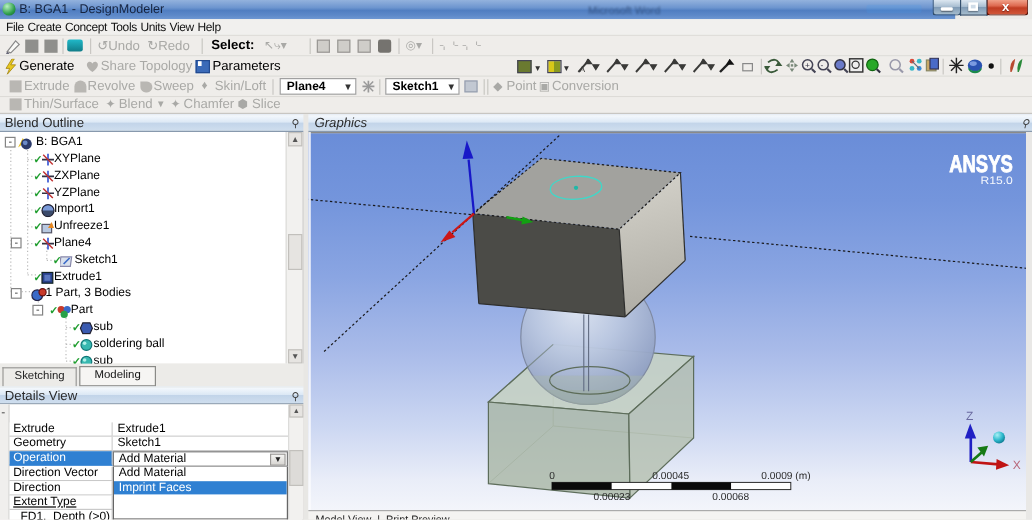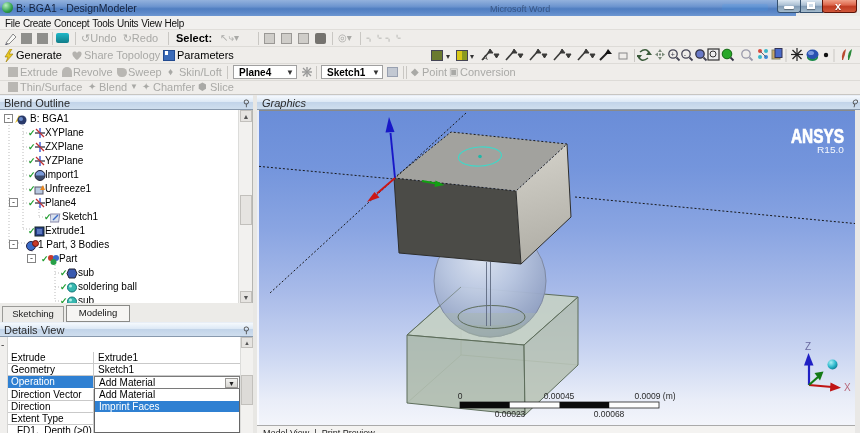--- a/index.html
+++ b/index.html
@@ -355,21 +355,21 @@
   <div class="drow" style="top:15px;">Extrude</div>
     <div class="dval" style="top:15px;">Extrude1</div>
   <div class="drow" style="top:27px;">Geometry</div>
     <div class="dval" style="top:27px;">Sketch1</div>
   <div class="drow" style="top:39px;background:#2f80d2;color:#fff;border-bottom-color:#2f80d2;">Operation</div>
   <div class="dval" style="top:39px;border:1px solid #7a7a7a;height:13px;">Add Material
     <div class="abs" style="right:1px;top:1px;width:13px;height:10px;background:linear-gradient(#f4f4f2,#d8d6d2);border:1px solid #9a9895;font-size:7px;line-height:9px;text-align:center;color:#222;">▼</div>
   </div>
   <div class="drow" style="top:52px;">Direction Vector</div>
   <div class="drow" style="top:64px;">Direction</div>
-  <div class="drow" style="top:76px;">Extent Type</div>
+  <div class="drow" style="top:76px;text-decoration:underline;">Extent Type</div>
   <div class="drow" style="top:88px;border-bottom:none;"><span style="margin-left:6px;">FD1,&nbsp; Depth (&gt;0)</span></div>
 
   <div class="abs" style="left:94px;top:52px;width:146px;height:44px;background:#fff;border:1px solid #666;border-top:none;font-size:10px;color:#000;overflow:hidden;">
     <div style="height:11.5px;line-height:11.5px;padding-left:4px;">Add Material</div>
     <div style="height:11.5px;line-height:11.5px;padding-left:4px;background:#2f80d2;color:#fff;">Imprint Faces</div>
   </div>
   <div class="abs" style="left:240px;top:0;width:13px;height:96px;background:#f2f1ef;border-left:1px solid #dcdcda;">
     <div class="abs" style="left:0px;top:0;width:12px;height:11px;background:#e6e4e1;border:1px solid #c2c0bc;font-size:6px;color:#555;text-align:center;line-height:10px;">▲</div>
     <div class="abs" style="left:0px;top:38px;width:12px;height:30px;background:#dddbd8;border:1px solid #c2c0bc;"></div>
   </div>

